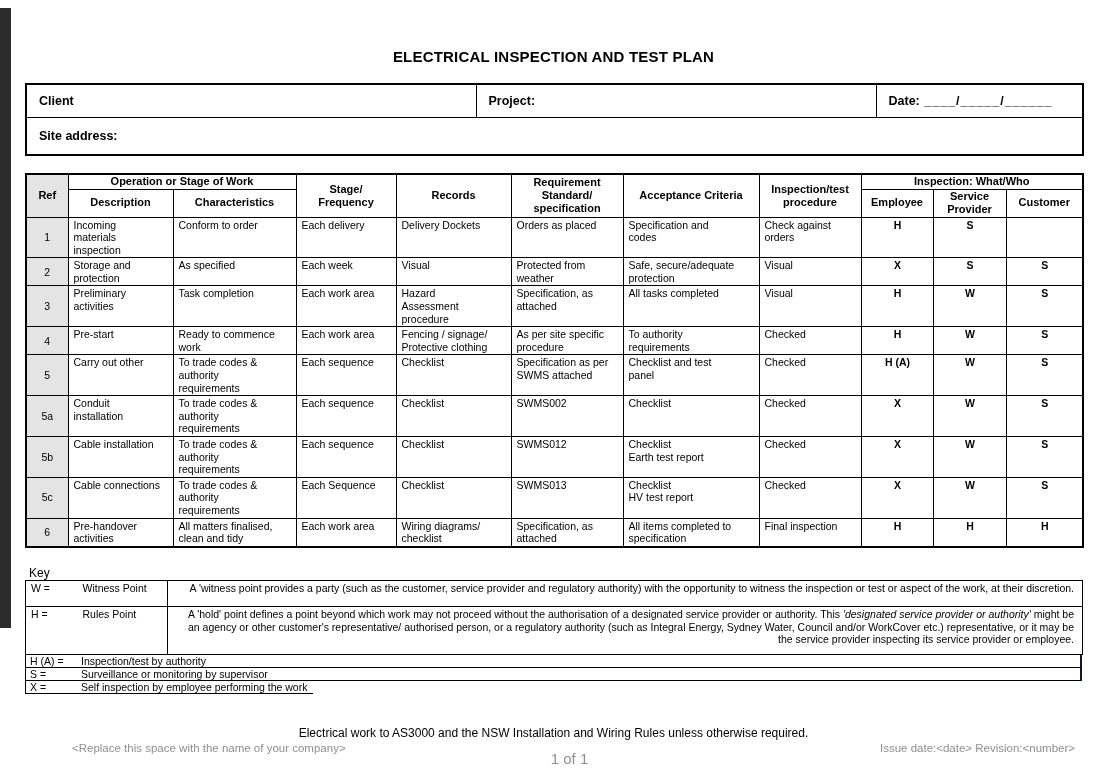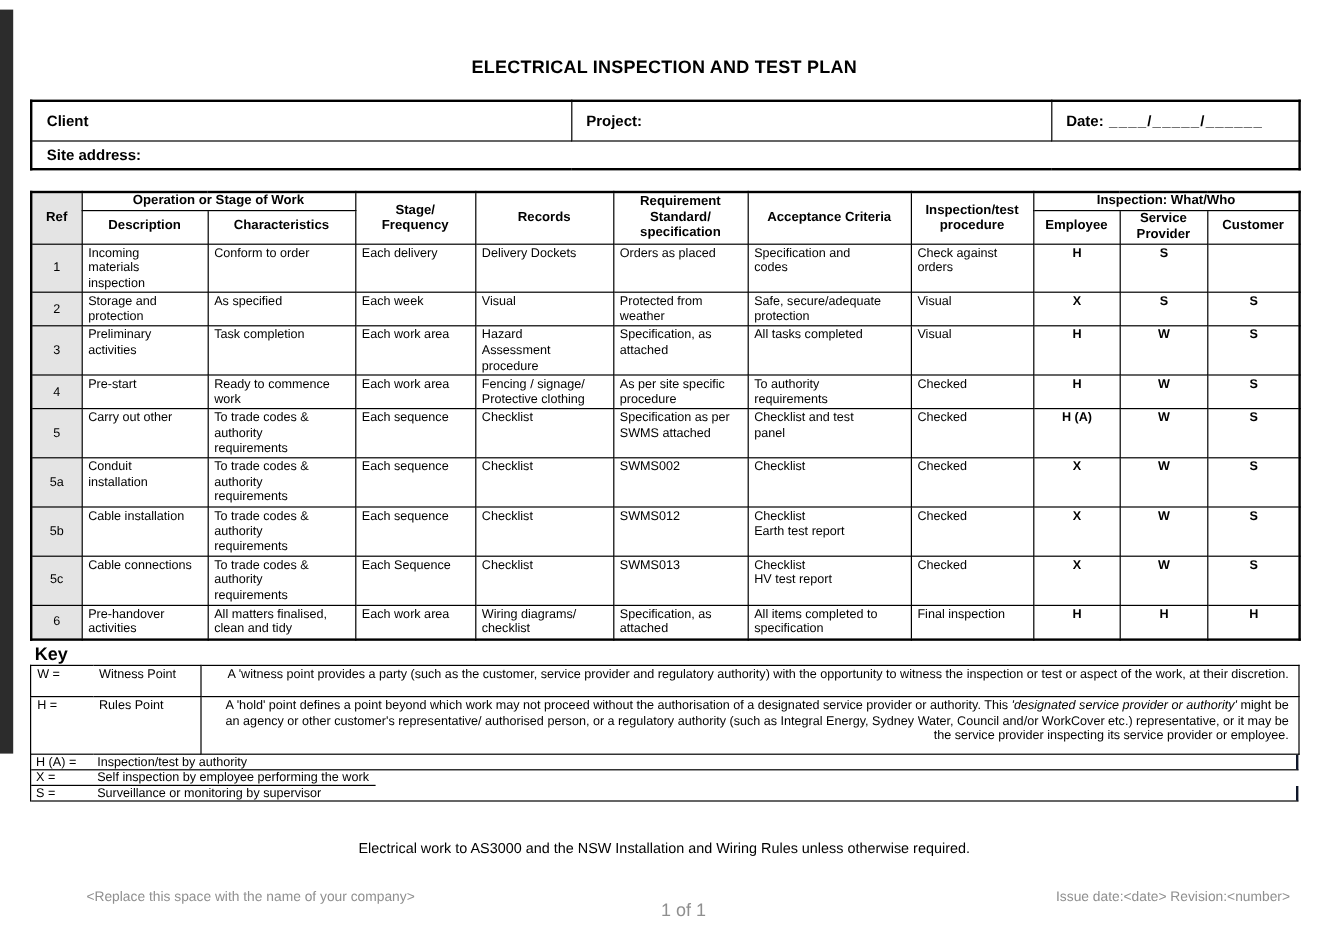--- a/index.html
+++ b/index.html
@@ -12,36 +12,36 @@
   .content { position:absolute; left:25px; top:0; width:1057px; }
 
   .doc-title { margin-top:48px; text-align:center; font-weight:bold; font-size:15px; letter-spacing:.2px; }
 
   table { border-collapse:collapse; table-layout:fixed; width:1057px; }
 
   
   .info-table { margin-top:18px; border:2px solid #000; }
   .info-table td { border:1px solid #000; font-weight:bold; font-size:12.5px; padding:0 0 0 12px; vertical-align:middle; }
   .info-table tr.r1 td { height:33px; }
-  .info-table tr.r2 td { height:24px; }
+  .info-table tr.r2 td { height:38px; }
   .date-blank { font-weight:bold; letter-spacing:1px; }
 
   
   .plan-table { margin-top:17px; border:2px solid #000; font-size:10.5px; }
   .plan-table th, .plan-table td { border:1px solid #000; white-space:pre-line; }
   .plan-table th { font-size:11px; font-weight:bold; text-align:center; vertical-align:middle; padding:0 2px; line-height:1.2; }
   .plan-table tr.h1 th { height:15px; }
   .plan-table tr.h2 th { height:28px; }
   .plan-table td { vertical-align:top; text-align:left; padding:1px 4px 1px 5px; line-height:1.2; }
   .plan-table td.c0 { background:#e4e4e4; text-align:center; vertical-align:middle; padding:1px 2px; }
   .plan-table th.ref { background:#e4e4e4; }
   .plan-table td.c8, .plan-table td.c9, .plan-table td.c10 { text-align:center; font-weight:bold; }
 
   
-  .key-label { margin-top:3px; font-weight:bold; font-size:15px; padding-left:4px; }
+  .key-label { margin-top:18px; font-weight:normal; font-size:12px; padding-left:4px; }
   .key-table { border:1.5px solid #000; font-size:10.5px; }
   .key-table td { border:1px solid #000; vertical-align:top; line-height:1.22; padding:1px 5px; }
   .key-table td.kcode { border-right:none; width:52px; padding-left:5px; }
   .key-table td.kname { border-left:none; border-right:1px solid #000; width:90px; }
   .key-table td.kdesc { padding-left:6px; padding-right:8px;text-align:right; }
   .key-table tr.kw td { height:26px; }
   .key-table tr.kh td { height:48px; }
   .key-abbrev { border-left:1px solid #000; font-size:10.5px; }
   .abbrev-row { border-bottom:1px solid #000; border-right:2px solid #0f172a; height:13px; line-height:12px; }
   .abbrev-row .acode { display:inline-block; width:55px; padding-left:4px; }
@@ -295,25 +295,25 @@
       <td class="kname">Rules Point</td>
       <td class="kdesc"><span>A 'hold' point defines a point beyond which work may not proceed without the authorisation of a designated service provider or authority. This </span><span class="ital">'designated service provider or authority'</span><span> might be an agency or other customer's representative/ authorised person, or a regulatory authority (such as Integral Energy, Sydney Water, Council and/or WorkCover etc.) representative, or it may be the service provider inspecting its service provider or employee.</span></td>
     </tr>
   </tbody>
     </table>
 
   <div class="key-abbrev">
     <div class="abbrev-row">
       <span class="acode">H (A) =</span><span>Inspection/test by authority</span>
     </div>
+    <div class="abbrev-row">
+      <span class="acode">S =</span><span>Surveillance or monitoring by supervisor</span>
+    </div>
     <div class="abbrev-row last">
       <span class="acode">X =</span><span>Self inspection by employee performing the work</span>
-    </div>
-    <div class="abbrev-row">
-      <span class="acode">S =</span><span>Surveillance or monitoring by supervisor</span>
     </div>
   </div>
 
   <div class="std-note">Electrical work to AS3000 and the NSW Installation and Wiring Rules unless otherwise required.</div>
 
 </div>
 
 <div class="page-footer">
   <span class="footer-left">&lt;Replace this space with the name of your company&gt;</span>
   <span class="footer-center">1 of 1</span>

